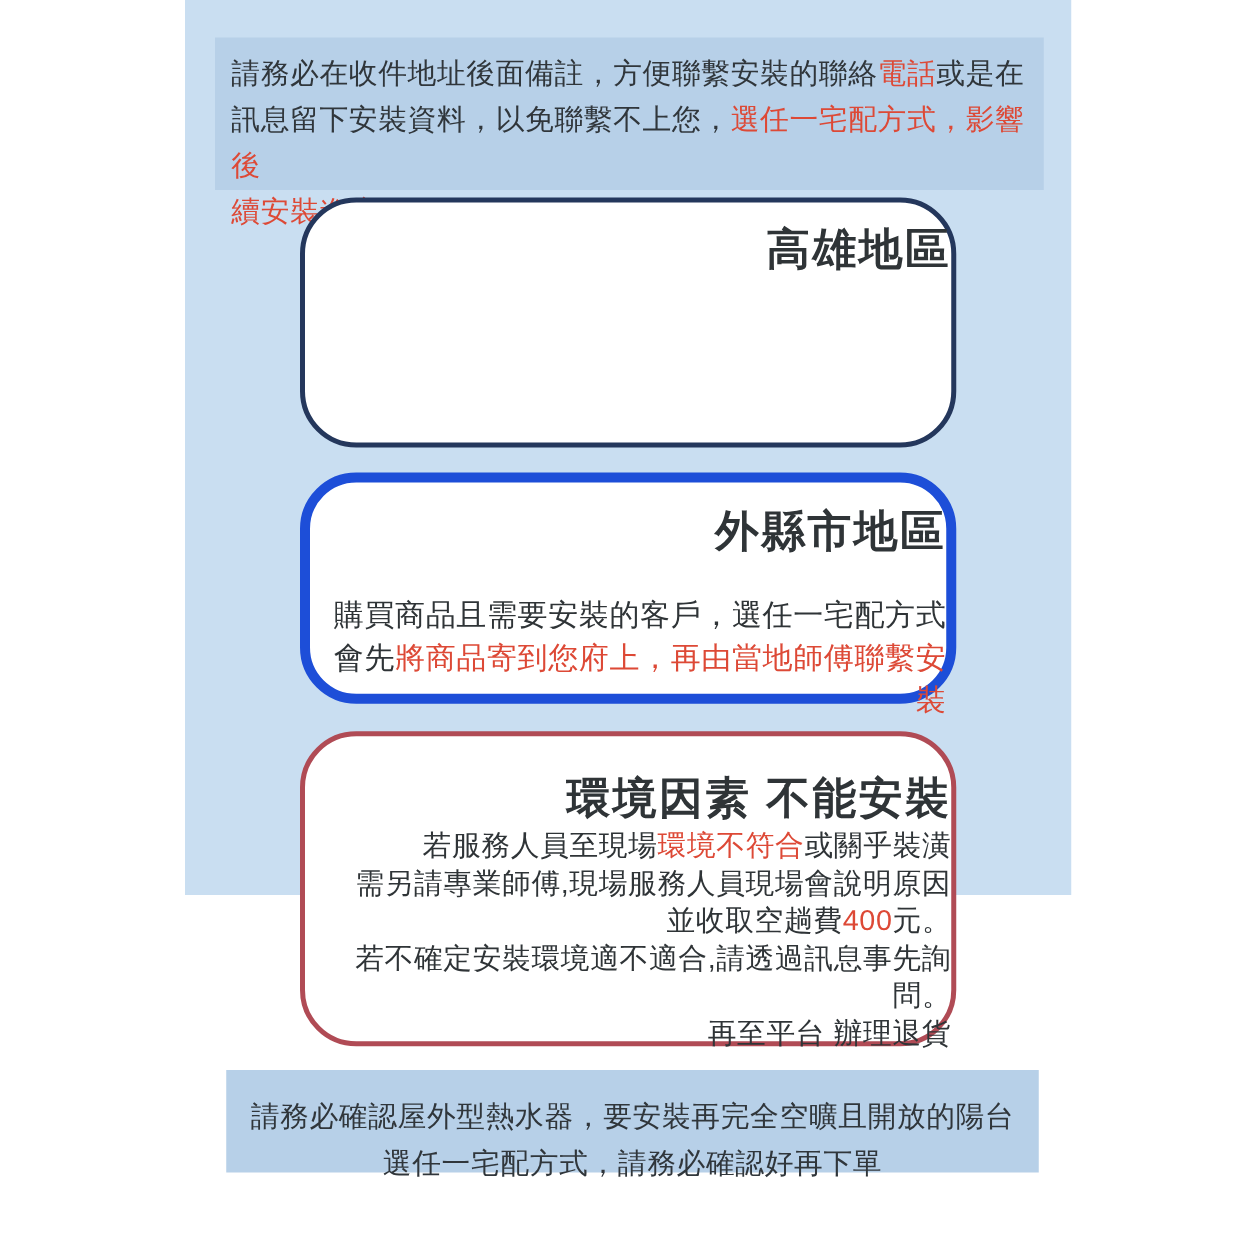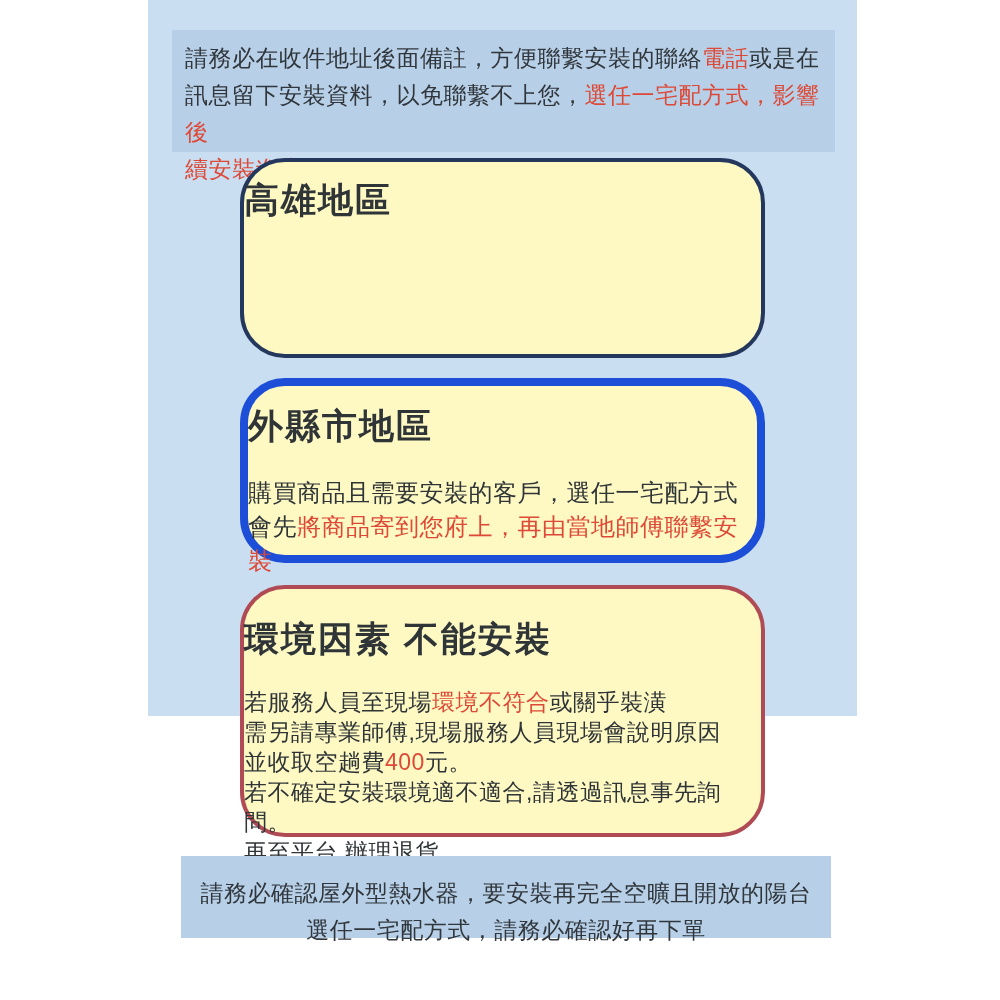--- a/index.html
+++ b/index.html
@@ -34,22 +34,22 @@
     left: 33px; top: 856px; width: 650px; height: 82px;
     padding-top: 19px;
     font-size: 23px; line-height: 37px; letter-spacing: 0.5px;
     text-align: center;
   }
   .red { color: #dd4936; }
   .infobox {
     position: absolute;
     left: 92px; width: 525px;
     border-radius: 45px;
-    background: #fef9c3;
-    text-align: left;
+    background: #ffffff;
+    text-align: right;
     color: #2f3437;
   }
   .box-kaohsiung {
     top: 158px; height: 200px;
     border: 4px solid #24375c;
   }
   .box-other {
     top: 378px; height: 185px;
     border: 8px solid #1d4ed8;
   }
@@ -63,21 +63,21 @@
   }
   .box-kaohsiung .box-title { margin-top: 16px; }
   .box-other .box-title { margin-top: 18px; }
   .box-env .box-title { margin-top: 28px; }
   .box-body {
     font-size: 24px; line-height: 34px; font-weight: 500;
     letter-spacing: 0.5px;
   }
   .box-kaohsiung .box-body { margin-top: 40px; }
   .box-other .box-body { margin-top: 28px; }
-  .box-env .box-body { margin-top: 26px; font-size: 23px; line-height: 30px; }
+  .box-env .box-body { font-size: 23px; line-height: 30px; }
 </style>
 </head>
 <body>
 
 <div class="page">
   <div class="canvas">
 
     <div class="note note-top">
       <span>請務必在收件地址後面備註，方便聯繫安裝的聯絡</span><span class="red">電話</span><span>或是在</span><br>
       <span>訊息留下安裝資料，以免聯繫不上您，</span><span class="red">選任一宅配方式，影響後</span><br>

